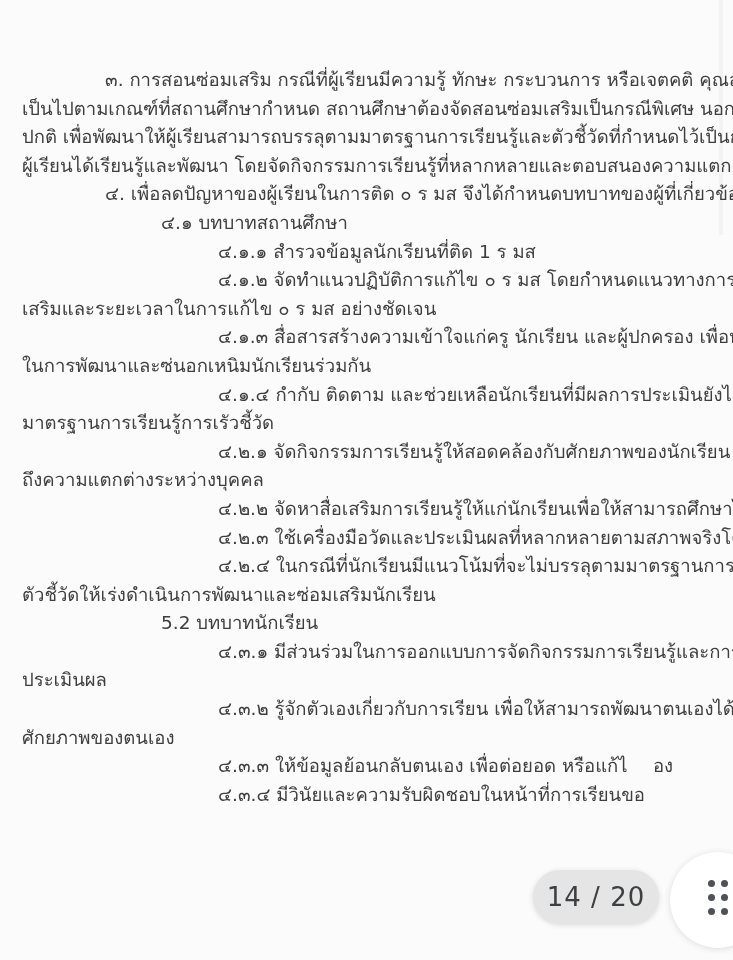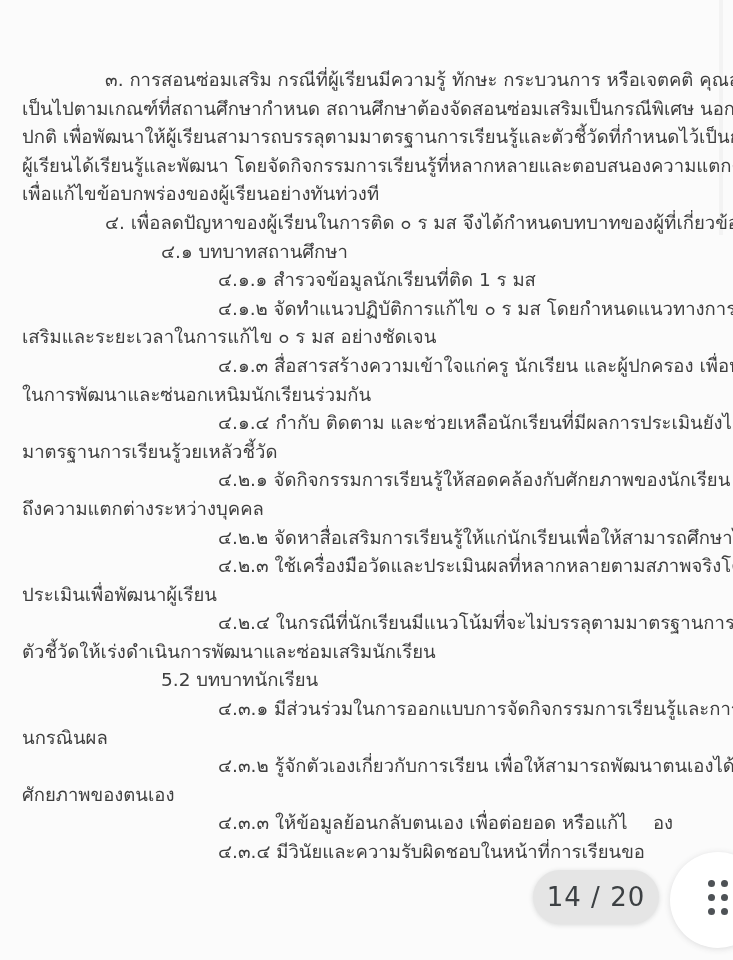--- a/index.html
+++ b/index.html
@@ -87,40 +87,38 @@
 
 <div class="screen">
 
   <div class="edge-streak"></div>
 
   <div class="doc">
     <div class="line i1">๓. การสอนซ่อมเสริม กรณีที่ผู้เรียนมีความรู้ ทักษะ กระบวนการ หรือเจตคติ คุณลักษณะไม่</div>
     <div class="line i0">เป็นไปตามเกณฑ์ที่สถานศึกษากำหนด สถานศึกษาต้องจัดสอนซ่อมเสริมเป็นกรณีพิเศษ นอกเหนือจากการสอน</div>
     <div class="line i0">ปกติ เพื่อพัฒนาให้ผู้เรียนสามารถบรรลุตามมาตรฐานการเรียนรู้และตัวชี้วัดที่กำหนดไว้เป็นการเปิดโอกาสให้</div>
     <div class="line i0">ผู้เรียนได้เรียนรู้และพัฒนา โดยจัดกิจกรรมการเรียนรู้ที่หลากหลายและตอบสนองความแตกต่างระหว่างบุคคล</div>
-    <div class="line i0">เพื่อแก้ไขข้อบกพร่องของผู้เรียนอย่างทันท่วงที</div>
     <div class="line i1">๔. เพื่อลดปัญหาของผู้เรียนในการติด ๐ ร มส จึงได้กำหนดบทบาทของผู้ที่เกี่ยวข้อง ดังนี้</div>
     <div class="line i2">๔.๑ บทบาทสถานศึกษา</div>
     <div class="line i3">๔.๑.๑ สำรวจข้อมูลนักเรียนที่ติด 1 ร มส</div>
     <div class="line i3">๔.๑.๒ จัดทำแนวปฏิบัติการแก้ไข ๐ ร มส โดยกำหนดแนวทางการสอนซ่อม</div>
     <div class="line i0">เสริมและระยะเวลาในการแก้ไข ๐ ร มส อย่างชัดเจน</div>
     <div class="line i3">๔.๑.๓ สื่อสารสร้างความเข้าใจแก่ครู นักเรียน และผู้ปกครอง เพื่อหาแนวทาง</div>
     <div class="line i0">ในการพัฒนาและซ่นอกเหนิมนักเรียนร่วมกัน</div>
     <div class="line i3">๔.๑.๔ กำกับ ติดตาม และช่วยเหลือนักเรียนที่มีผลการประเมินยังไม่บรรลุตาม</div>
-    <div class="line i0">มาตรฐานการเรียนรู้วยเหลัวชี้วัด</div>
+    <div class="line i0">มาตรฐานการเรียนรู้การเรัวชี้วัด</div>
     <div class="line i3">๔.๒.๑ จัดกิจกรรมการเรียนรู้ให้สอดคล้องกับศักยภาพของนักเรียน โดยคำนึง</div>
     <div class="line i0">ถึงความแตกต่างระหว่างบุคคล</div>
     <div class="line i3">๔.๒.๒ จัดหาสื่อเสริมการเรียนรู้ให้แก่นักเรียนเพื่อให้สามารถศึกษาได้ด้วย</div>
     <div class="line i3">๔.๒.๓ ใช้เครื่องมือวัดและประเมินผลที่หลากหลายตามสภาพจริงโดยเน้นการ</div>
-    <div class="line i0">ประเมินเพื่อพัฒนาผู้เรียน</div>
     <div class="line i3">๔.๒.๔ ในกรณีที่นักเรียนมีแนวโน้มที่จะไม่บรรลุตามมาตรฐานการเรียนรู้และ</div>
     <div class="line i0">ตัวชี้วัดให้เร่งดำเนินการพัฒนาและซ่อมเสริมนักเรียน</div>
     <div class="line i2">5.2 บทบาทนักเรียน</div>
     <div class="line i3">๔.๓.๑ มีส่วนร่วมในการออกแบบการจัดกิจกรรมการเรียนรู้และการวัดและ</div>
-    <div class="line i0">นกรณินผล</div>
+    <div class="line i0">ประเมินผล</div>
     <div class="line i3">๔.๓.๒ รู้จักตัวเองเกี่ยวกับการเรียน เพื่อให้สามารถพัฒนาตนเองได้ตาม</div>
     <div class="line i0">ศักยภาพของตนเอง</div>
     <div class="line i3">
       <span>๔.๓.๓ ให้ข้อมูลย้อนกลับตนเอง เพื่อต่อยอด หรือแก้ไ</span>
       <span class="tail-frag">อง</span>
     </div>
     <div class="line i3">๔.๓.๔ มีวินัยและความรับผิดชอบในหน้าที่การเรียนขอ</div>
   </div>
 
   <div class="page-pill">

